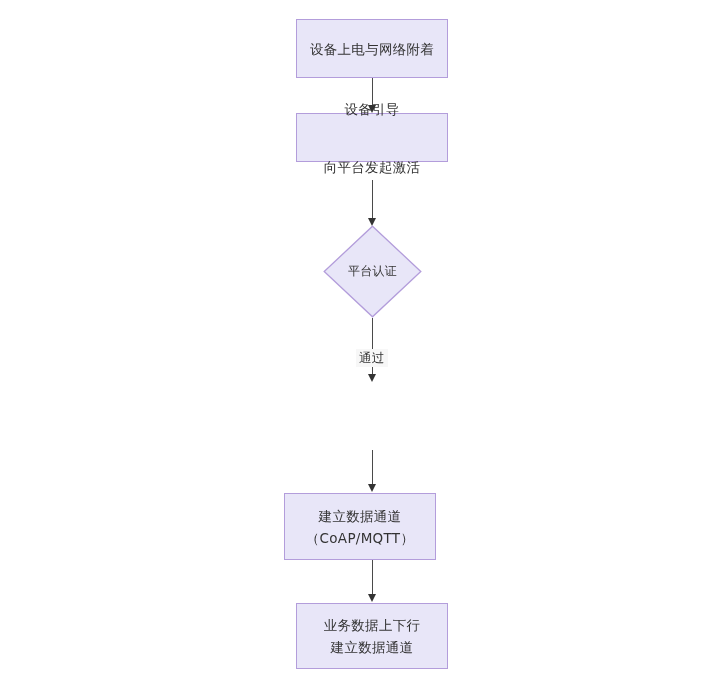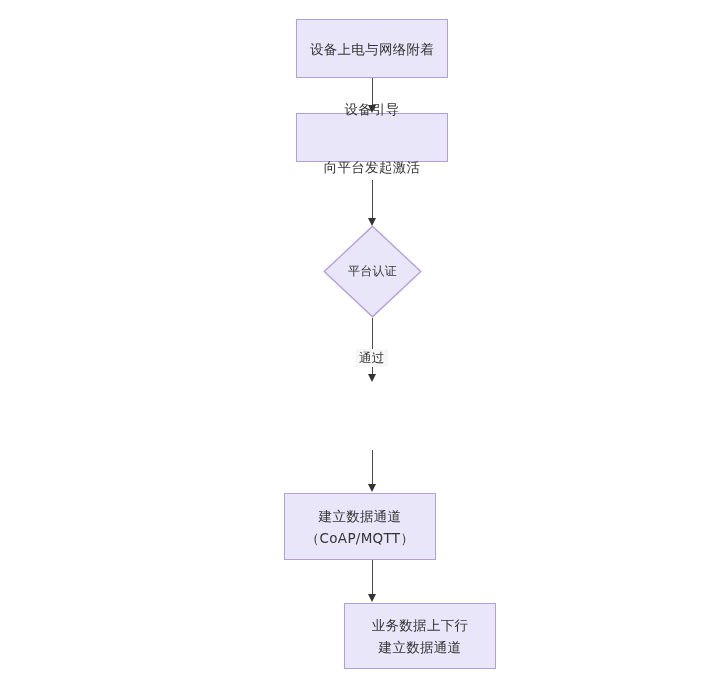--- a/index.html
+++ b/index.html
@@ -136,18 +136,18 @@
   <div class="node" style="left:284px; top:493px; width:152px; height:67px;">
     <span>建立数据通道</span>
     <span class="line2">（CoAP/MQTT）</span>
   </div>
 
   <div class="edge" style="left:372px; top:560px; width:1.3px; height:43px;">
     <div class="stem" style="height:35px;"></div>
     <div class="head" style="top:34px;"></div>
   </div>
 
-  <div class="node" style="left:296px; top:603px; width:152px; height:66px;margin-left:48px;">
+  <div class="node" style="left:296px; top:603px; width:152px; height:66px;">
     <span>业务数据上下行</span>
     <span class="line2">建立数据通道</span>
   </div>
 
 </div>
 
 </body></html>

